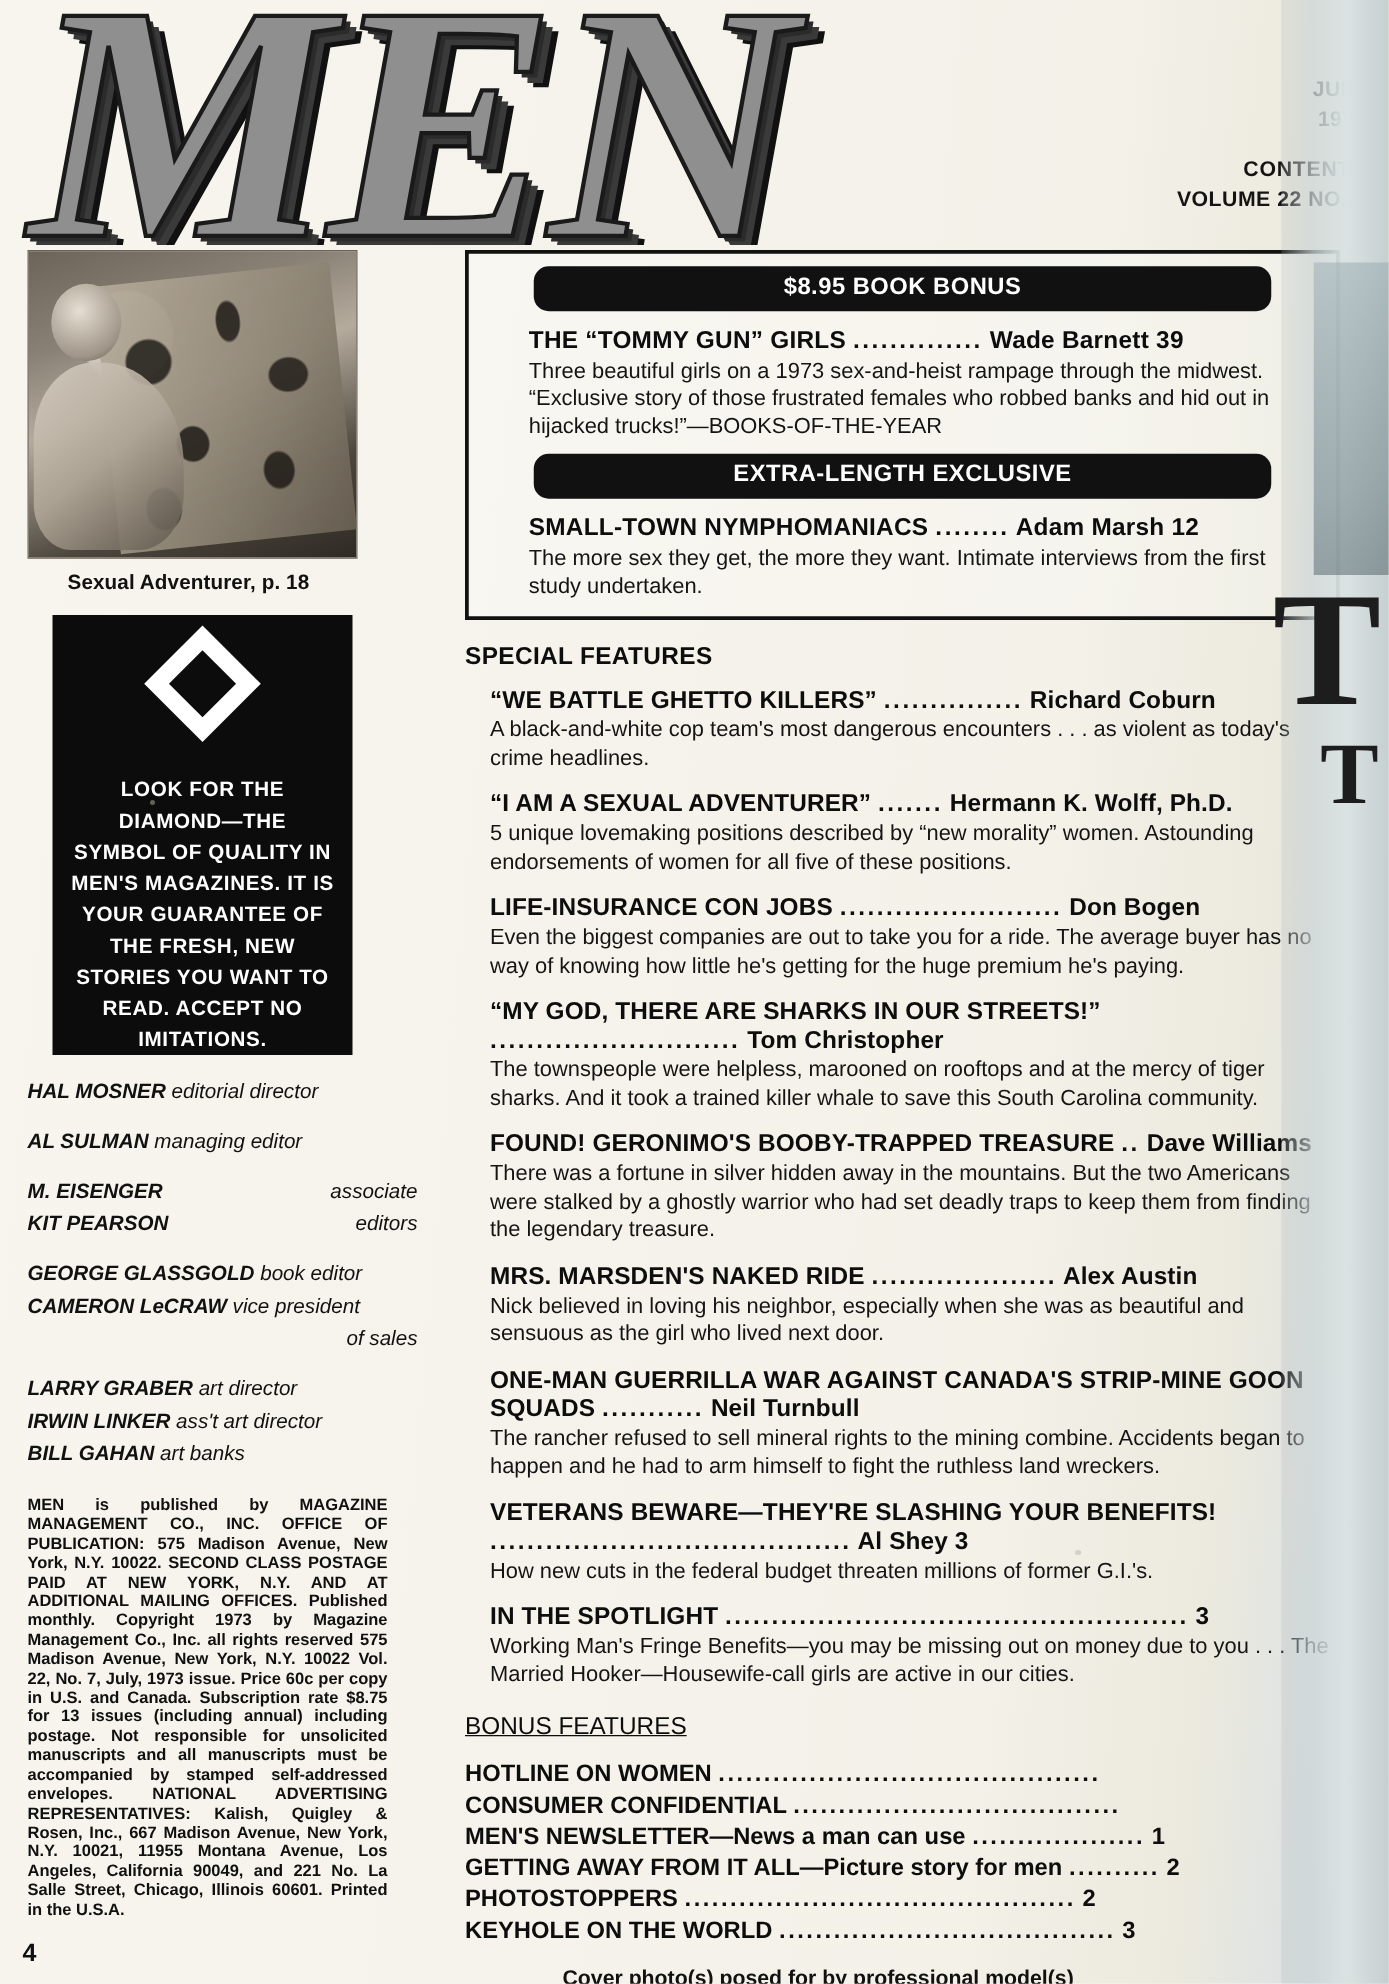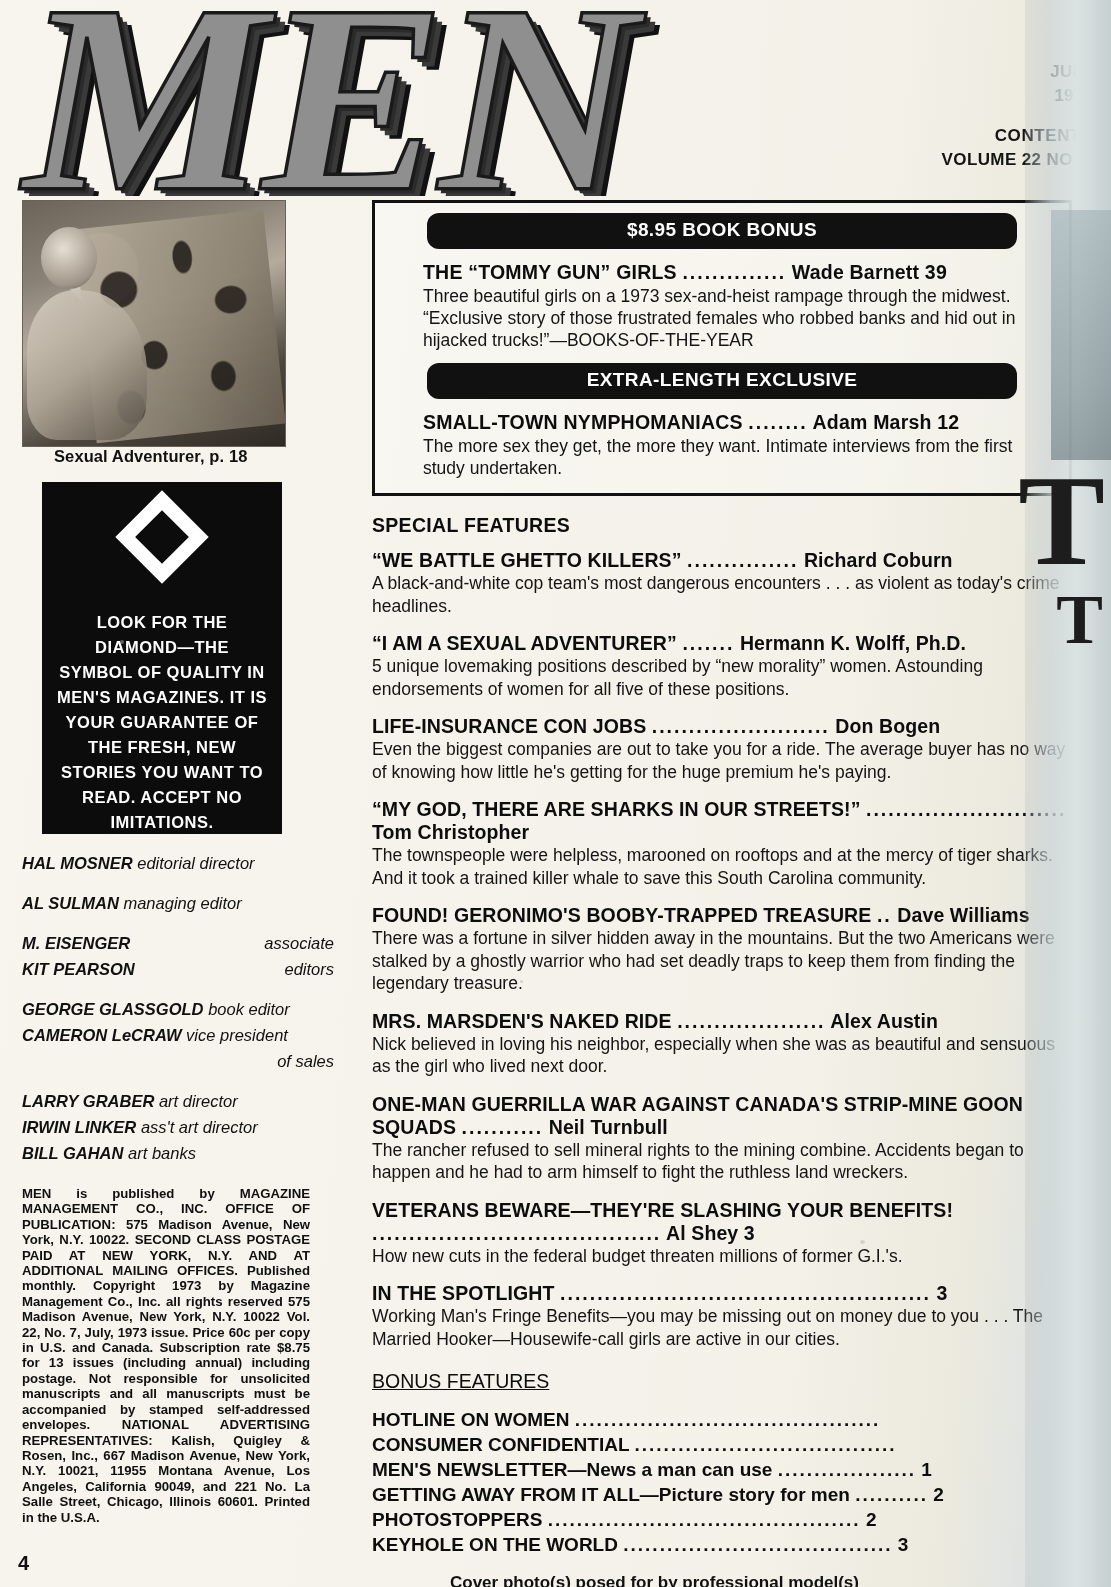--- a/index.html
+++ b/index.html
@@ -102,21 +102,21 @@
     opacity: .9;
   }
   .photo .head {
     position: absolute;
     left: 18px; top: 26px;
     width: 56px; height: 62px;
     background: radial-gradient(circle at 40% 35%, #e6ded2, #9e9487 70%, #57504a);
     border-radius: 50%;
   }
   .caption {
-    margin-top: 0;
+    margin-top: 10px;
     font-size: 16.5px;
     font-weight: bold;
     color: #111;
     padding-left: 32px;
     letter-spacing: .1px;
   }
   .diamond-ad {
     margin-top: 16px;
     margin-left: 20px;
     width: 240px;
@@ -231,20 +231,21 @@
   }
   .section-head {
     font-size: 19.5px;
     font-weight: bold;
     color: #0d0d0d;
     margin: 16px 0 12px 0;
     letter-spacing: .3px;
   }
   .feature {
     margin-bottom: 15px;
+    margin-left: 20px;
   }
   .feature .title-line {
     font-size: 19.5px;
     font-weight: bold;
     color: #0d0d0d;
     letter-spacing: .1px;
     line-height: 23px;
   }
   .feature .title-line .dots { letter-spacing: 2px; }
   .feature .desc {

